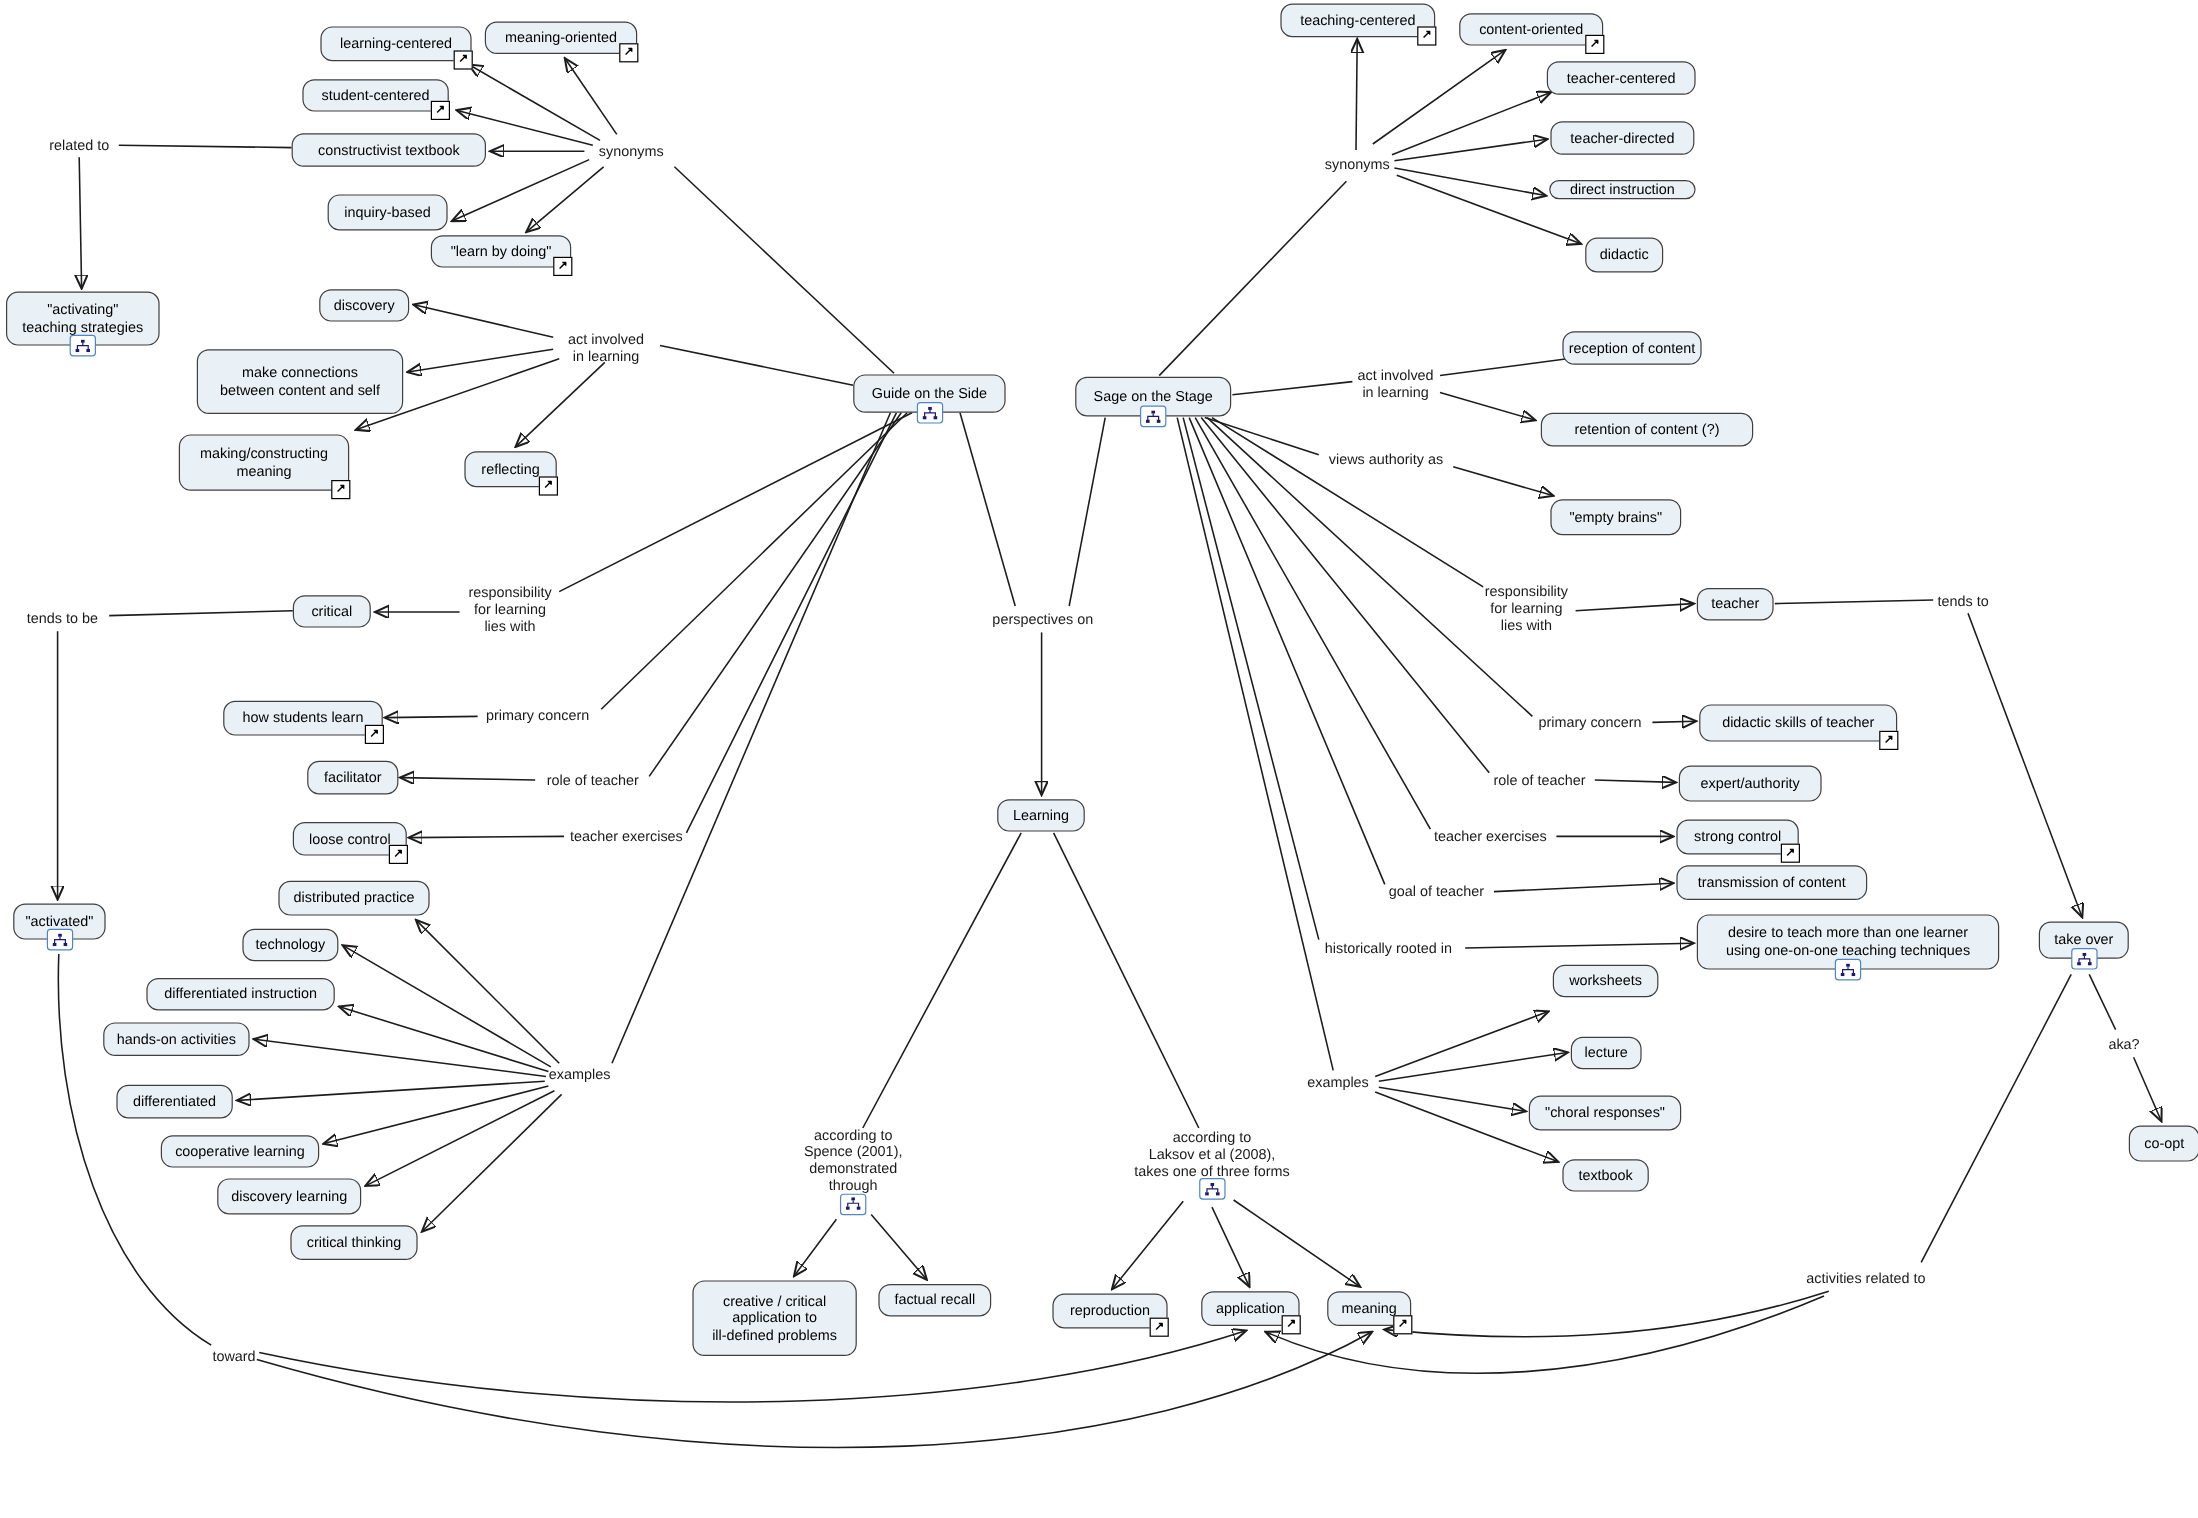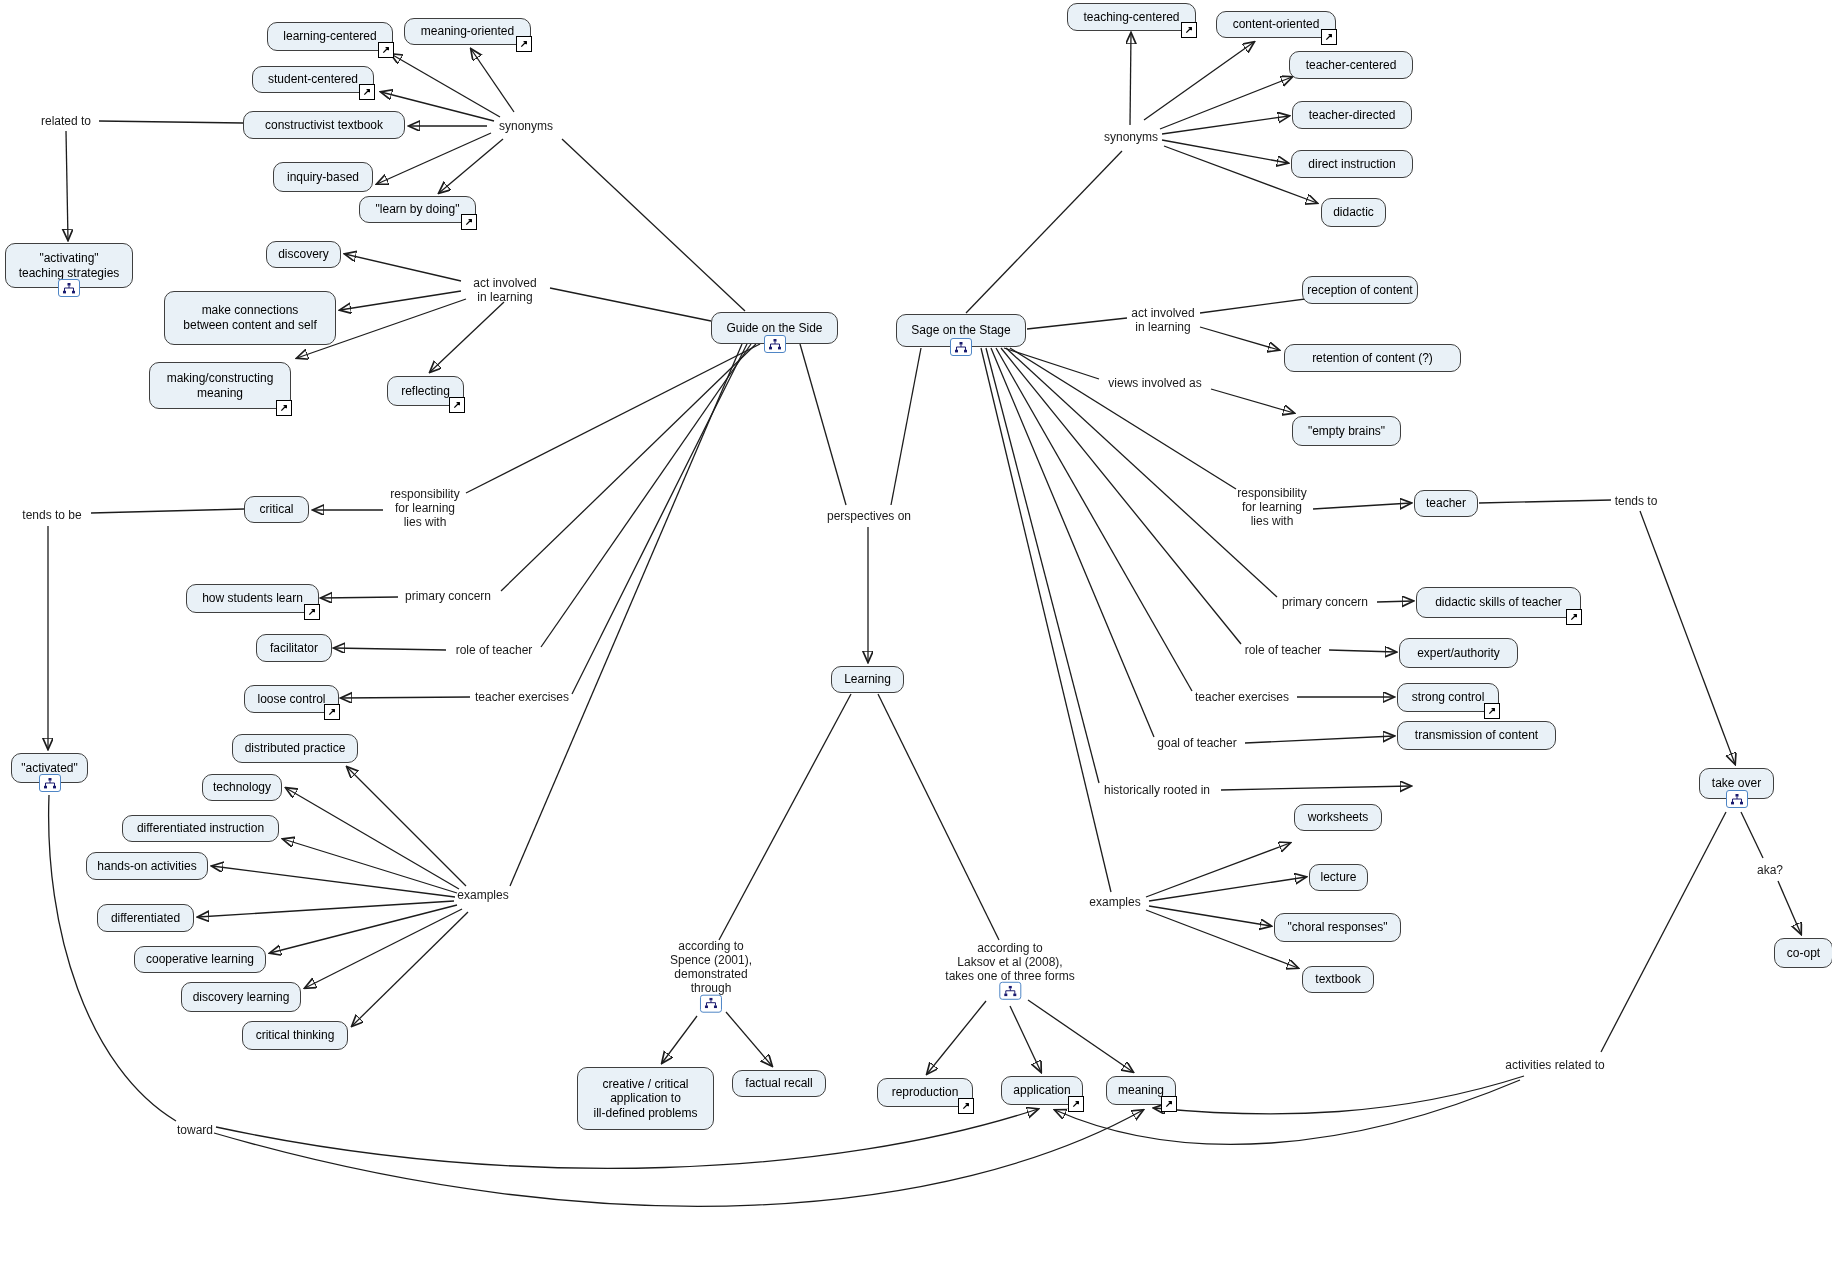--- a/index.html
+++ b/index.html
@@ -212,42 +212,50 @@
           <rect x="5.5" y="0" width="3" height="2.6" fill="#1a1a6e"></rect>
           <path d="M7 2.6 V5 M2.5 8 V5 H11.5 V8" stroke="#1a1a6e" fill="none"></path>
           <rect x="1" y="7.8" width="3" height="2.6" fill="#1a1a6e"></rect>
           <rect x="10" y="7.8" width="3" height="2.6" fill="#1a1a6e"></rect>
         </svg></span></div>
   <div class="lbl" style="left:1131px;top:137px">synonyms</div>
   <div class="node" style="left:1067px;top:3px;width:129px;height:28px"><span>teaching-centered</span><span class="res">↗</span></div>
   <div class="node" style="left:1216px;top:11px;width:120px;height:27px"><span>content-oriented</span><span class="res">↗</span></div>
   <div class="node" style="left:1289px;top:51px;width:124px;height:28px"><span>teacher-centered</span></div>
   <div class="node" style="left:1292px;top:101px;width:120px;height:28px"><span>teacher-directed</span></div>
-  <div class="node" style="left:1291px;top:150px;width:122px;height:28px"><span>direct instruction</span></div>
+  <div class="node" style="left:1291px;top:150px;width:122px;height:16px"><span>direct instruction</span></div>
   <div class="node" style="left:1321px;top:198px;width:65px;height:29px"><span>didactic</span></div>
   <div class="lbl" style="left:1163px;top:320px">act involved
 in learning</div>
   <div class="node" style="left:1302px;top:276px;width:116px;height:28px"><span>reception of content</span></div>
   <div class="node" style="left:1284px;top:344px;width:177px;height:28px"><span>retention of content (?)</span></div>
-  <div class="lbl" style="left:1155px;top:383px">views involved as</div>
+  <div class="lbl" style="left:1155px;top:383px">views authority as</div>
   <div class="node" style="left:1292px;top:416px;width:109px;height:30px"><span>"empty brains"</span></div>
   <div class="lbl" style="left:1272px;top:507px">responsibility
 for learning
 lies with</div>
   <div class="node" style="left:1414px;top:490px;width:64px;height:27px"><span>teacher</span></div>
   <div class="lbl" style="left:1636px;top:501px">tends to</div>
   <div class="lbl" style="left:1325px;top:602px">primary concern</div>
   <div class="node" style="left:1416px;top:587px;width:165px;height:31px"><span>didactic skills of teacher</span><span class="res">↗</span></div>
   <div class="lbl" style="left:1283px;top:650px">role of teacher</div>
   <div class="node" style="left:1399px;top:638px;width:119px;height:30px"><span>expert/authority</span></div>
   <div class="lbl" style="left:1242px;top:697px">teacher exercises</div>
   <div class="node" style="left:1397px;top:683px;width:102px;height:29px"><span>strong control</span><span class="res">↗</span></div>
   <div class="lbl" style="left:1197px;top:743px">goal of teacher</div>
   <div class="node" style="left:1397px;top:721px;width:159px;height:29px"><span>transmission of content</span></div>
   <div class="lbl" style="left:1157px;top:790px">historically rooted in</div>
+  <div class="node" style="left:1414px;top:762px;width:252px;height:46px"><span>desire to teach more than one learner
+using one-on-one teaching techniques</span>
+    <span class="tree"><svg width="14" height="11" viewBox="0 0 14 11">
+          <rect x="5.5" y="0" width="3" height="2.6" fill="#1a1a6e"></rect>
+          <path d="M7 2.6 V5 M2.5 8 V5 H11.5 V8" stroke="#1a1a6e" fill="none"></path>
+          <rect x="1" y="7.8" width="3" height="2.6" fill="#1a1a6e"></rect>
+          <rect x="10" y="7.8" width="3" height="2.6" fill="#1a1a6e"></rect>
+        </svg></span></div>
   <div class="node" style="left:1699px;top:768px;width:75px;height:31px"><span>take over</span>
     <span class="tree"><svg width="14" height="11" viewBox="0 0 14 11">
           <rect x="5.5" y="0" width="3" height="2.6" fill="#1a1a6e"></rect>
           <path d="M7 2.6 V5 M2.5 8 V5 H11.5 V8" stroke="#1a1a6e" fill="none"></path>
           <rect x="1" y="7.8" width="3" height="2.6" fill="#1a1a6e"></rect>
           <rect x="10" y="7.8" width="3" height="2.6" fill="#1a1a6e"></rect>
         </svg></span></div>
   <div class="lbl" style="left:1770px;top:870px">aka?</div>
   <div class="node" style="left:1774px;top:938px;width:59px;height:30px"><span>co-opt</span></div>
   <div class="lbl" style="left:1115px;top:902px">examples</div>

